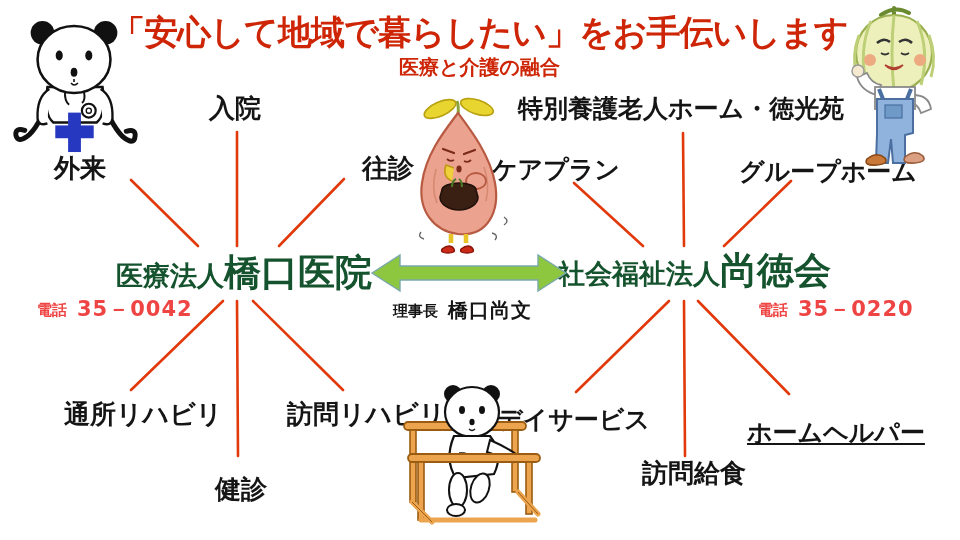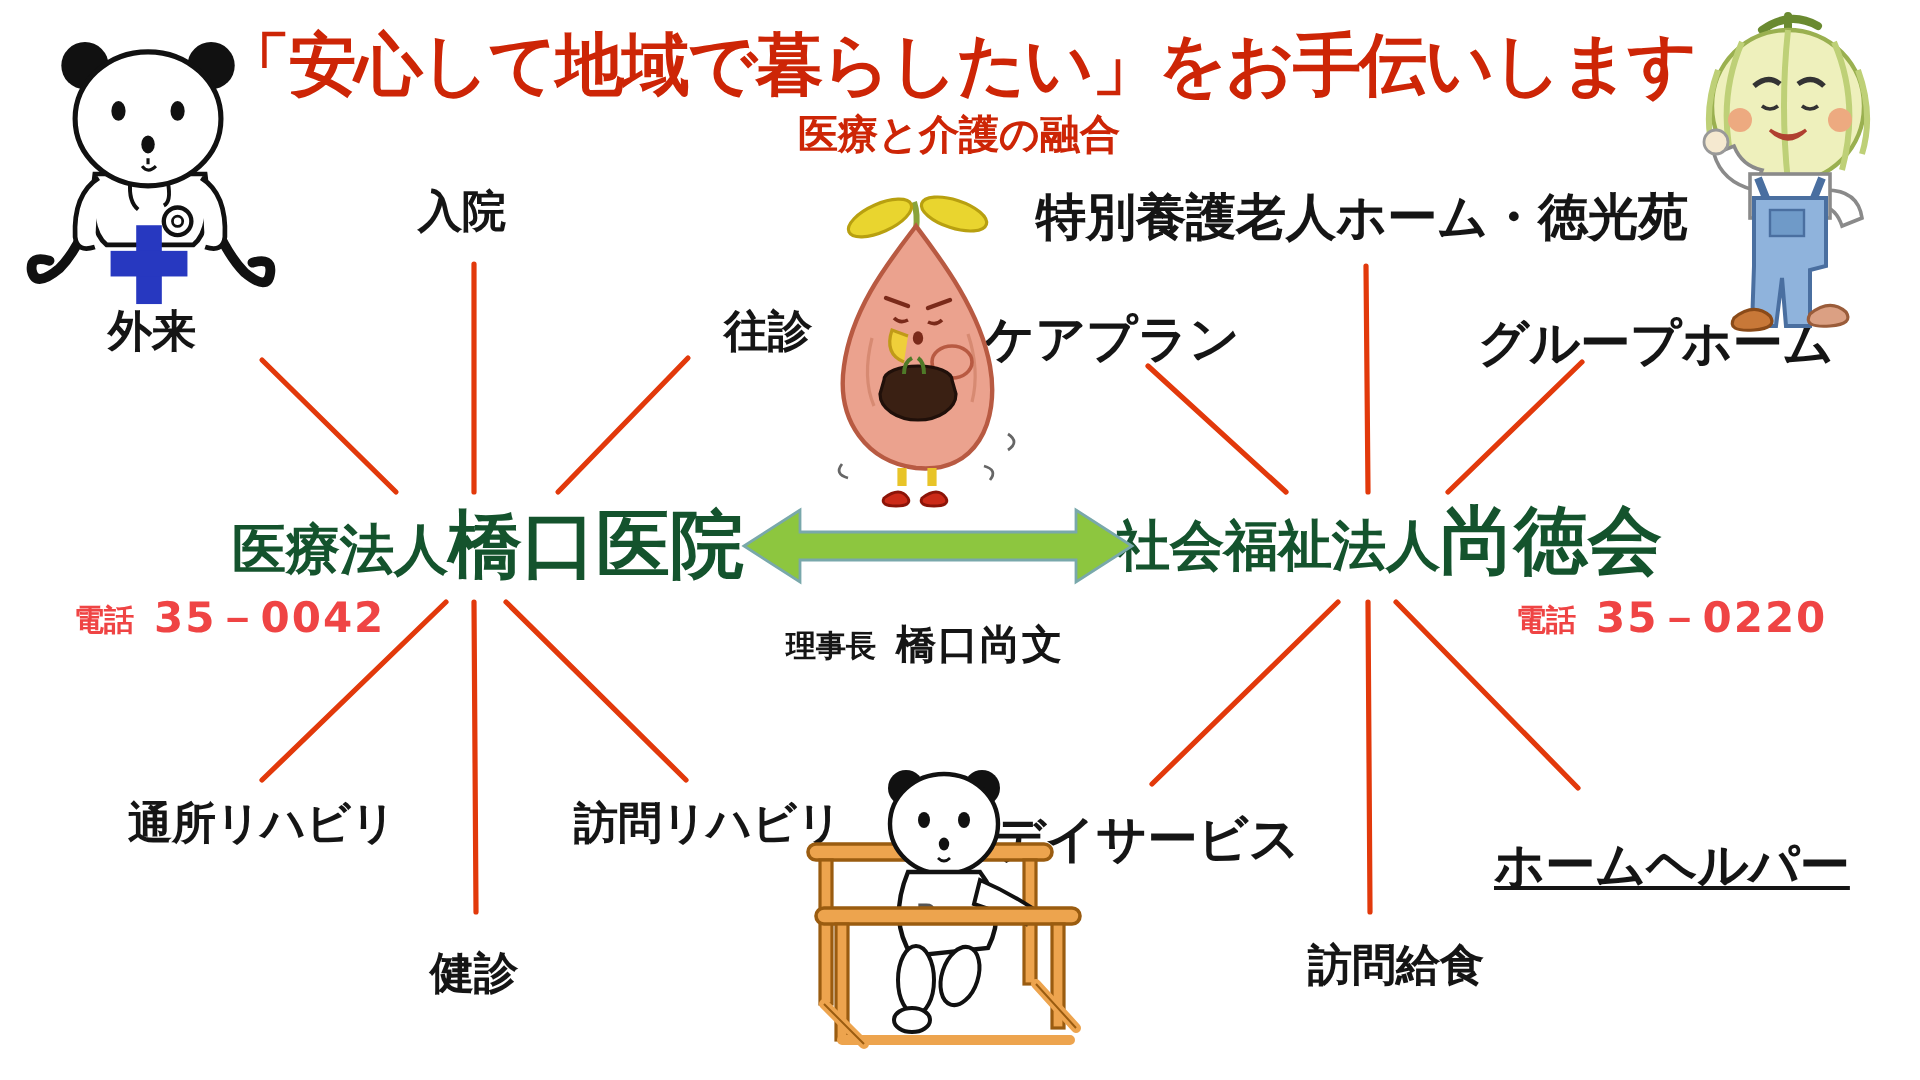--- a/index.html
+++ b/index.html
@@ -12,21 +12,21 @@
   
   .title{
     left:0;right:0;top:10px;text-align:center;
     font-size:34px;font-weight:bold;color:#cd2506;letter-spacing:-1px;
   }
   .subtitle{
     left:0;right:0;top:54px;text-align:center;
     font-size:20px;font-weight:bold;color:#cd2506;
   }
   
-  .svc{font-size:22px;font-weight:bold;color:#151515;}
+  .svc{font-size:26px;font-weight:bold;color:#151515;}
   .svc.sm{font-size:25px;}
   
   .org{display:flex;align-items:flex-end;color:#14532d;font-weight:bold;line-height:1;}
   .org .prefix{font-size:27px;padding-bottom:2px;}
   .org .name{font-size:37px;}
   
   .phone{display:flex;align-items:flex-end;color:#ef4444;line-height:1;}
   .phone .lbl{font-size:15px;font-weight:bold;padding-bottom:2px;margin-right:10px;}
   .phone .num{font-size:21px;font-weight:bold;letter-spacing:1px;}
   .director{display:flex;align-items:flex-end;color:#151515;line-height:1;}
@@ -63,42 +63,42 @@
   <div class="abs svc" style="left:54px;top:151px;">外来</div>
   <div class="abs svc" style="left:362px;top:151px;">往診</div>
   <div class="abs svc" style="left:64px;top:397px;">通所リハビリ</div>
   <div class="abs svc" style="left:215px;top:472px;">健診</div>
   <div class="abs svc" style="left:287px;top:397px;">訪問リハビリ</div>
 
   <div class="abs svc sm" style="left:518px;top:92px;">特別養護老人ホーム・徳光苑</div>
   <div class="abs svc sm" style="left:492px;top:153px;">ケアプラン</div>
   <div class="abs svc sm" style="left:739px;top:155px;">グループホーム</div>
   <div class="abs svc sm" style="left:497px;top:403px;">デイサービス</div>
-  <div class="abs svc" style="left:642px;top:468px;margin-left:12px;">訪問給食</div>
+  <div class="abs svc" style="left:642px;top:456px;">訪問給食</div>
   <div class="abs svc sm" style="left:747px;top:416px;text-decoration:underline;">ホームヘルパー</div>
 
   <div class="abs org" style="left:116px;top:254px;">
     <span class="prefix">医療法人</span>
       <span class="name">橋口医院</span>
   </div>
   <div class="abs org" style="left:558px;top:252px;">
     <span class="prefix">社会福祉法人</span>
       <span class="name">尚徳会</span>
   </div>
 
   <div class="abs phone" style="left:37px;top:299px;">
     <span class="lbl">電話</span>
     <span class="num">35－0042</span>
   </div>
   <div class="abs phone" style="left:758px;top:299px;">
     <span class="lbl">電話</span>
     <span class="num">35－0220</span>
   </div>
 
-  <div class="abs director" style="left:393px;top:312px;align-items:flex-end;">
+  <div class="abs director" style="left:393px;top:300px;align-items:flex-end;">
     <span class="lbl">理事長</span>
     <span class="name">橋口尚文</span>
   </div>
 
   <svg class="abs" style="left:370px;top:251px;" width="198" height="44" viewBox="0 0 198 44">
     <polygon points="2,22 30,4 30,15 168,15 168,4 196,22 168,40 168,29 30,29 30,40" fill="#8dc63f" stroke="#79a8ab" stroke-width="1.4"></polygon>
   </svg>
 
   <svg class="abs" style="left:6px;top:20px;" width="138" height="134" viewBox="0 0 140 136">
 

